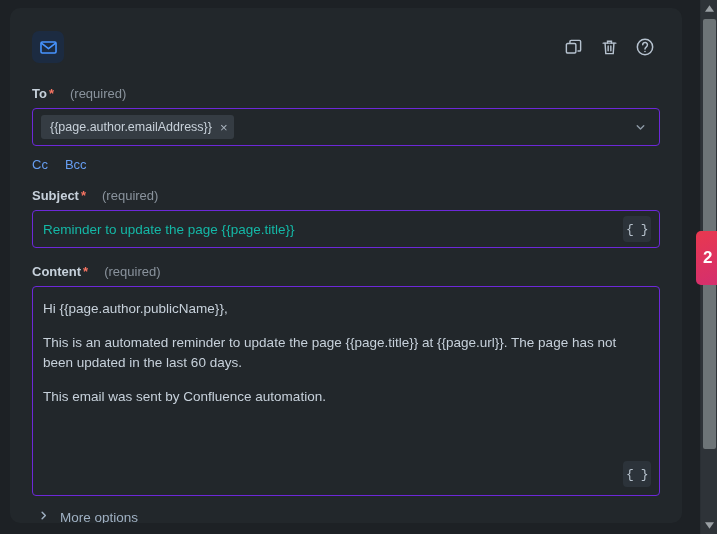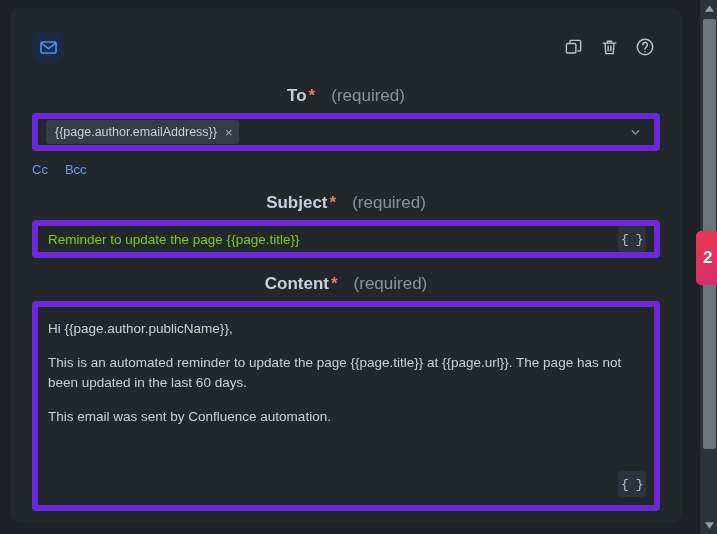--- a/index.html
+++ b/index.html
@@ -59,36 +59,35 @@
     padding-right: 4px;
   }
   .hdr-actions .act {
     width: 22px; height: 22px;
     display: flex; align-items: center; justify-content: center;
     cursor: pointer;
   }
 
   
   .flabel {
-    font-size: 17px;
+    font-size: 13px;
     font-weight: bold;
     color: #c7d1db;
     margin-bottom: 7px;
     display: flex;
     align-items: baseline;
-    justify-content: center;
   }
   .flabel .req-star { color: #f87462; margin-left: 2px; font-weight: bold; }
   .flabel .req-txt { color: #8a939d; font-weight: normal; margin-left: 16px; }
 
   
   .fieldbox {
     position: relative;
     background: #22272b;
-    border: 6px solid #6d28d9;
+    border: 1px solid #6d28d9;
     border-radius: 4px;
   }
   .to-box { height: 38px; display: flex; align-items: center; padding: 0 34px 0 8px; }
   .chip {
     display: inline-flex;
     align-items: center;
     background: #353c43;
     border-radius: 3px;
     height: 24px;
     padding: 0 6px 0 9px;
@@ -112,21 +111,21 @@
 
   .ccbcc { margin: 11px 0 0 0; display: flex; gap: 17px; }
   .ccbcc a {
     color: #669df1;
     font-size: 13px;
     text-decoration: none;
     cursor: pointer;
   }
 
   .subj-box { height: 38px; display: flex; align-items: center; padding: 0 50px 0 10px; }
-  .subj-text { color: #84cc16; font-size: 13.5px; white-space: nowrap; }
+  .subj-text { color: #14b8a6; font-size: 13.5px; white-space: nowrap; }
 
   .braces-btn {
     position: absolute;
     width: 28px; height: 26px;
     border-radius: 4px;
     background: #2c333a;
     display: flex; align-items: center; justify-content: center;
     color: #b7c2cd;
     font-size: 13px;
     font-family: "Liberation Mono", monospace;

